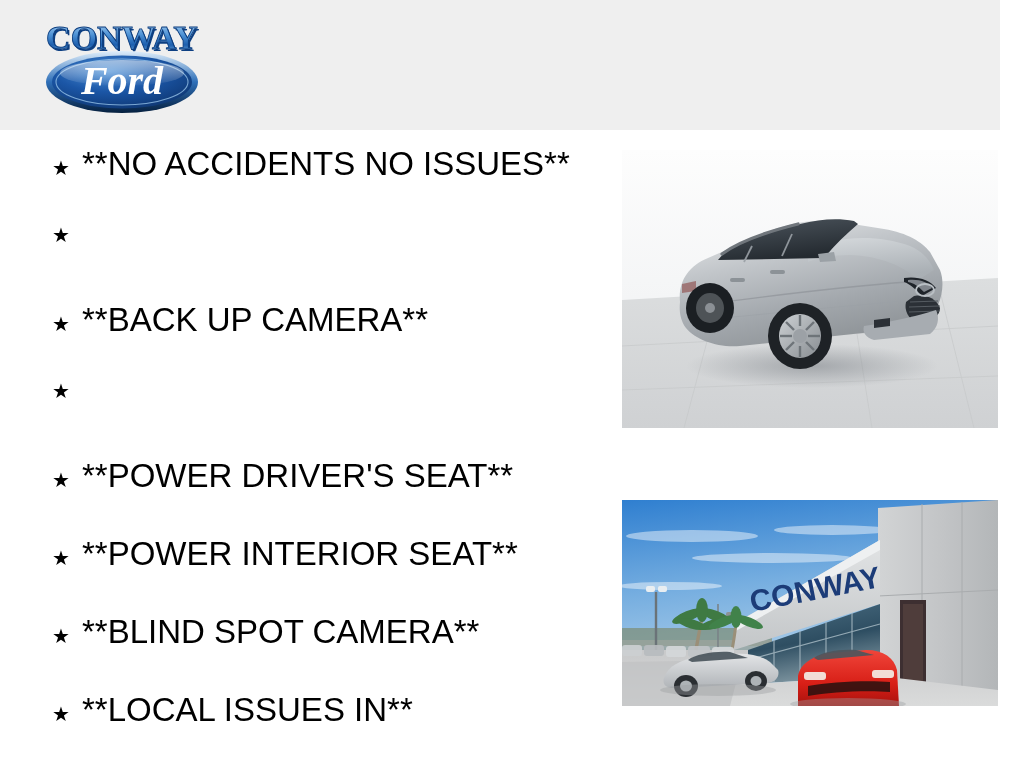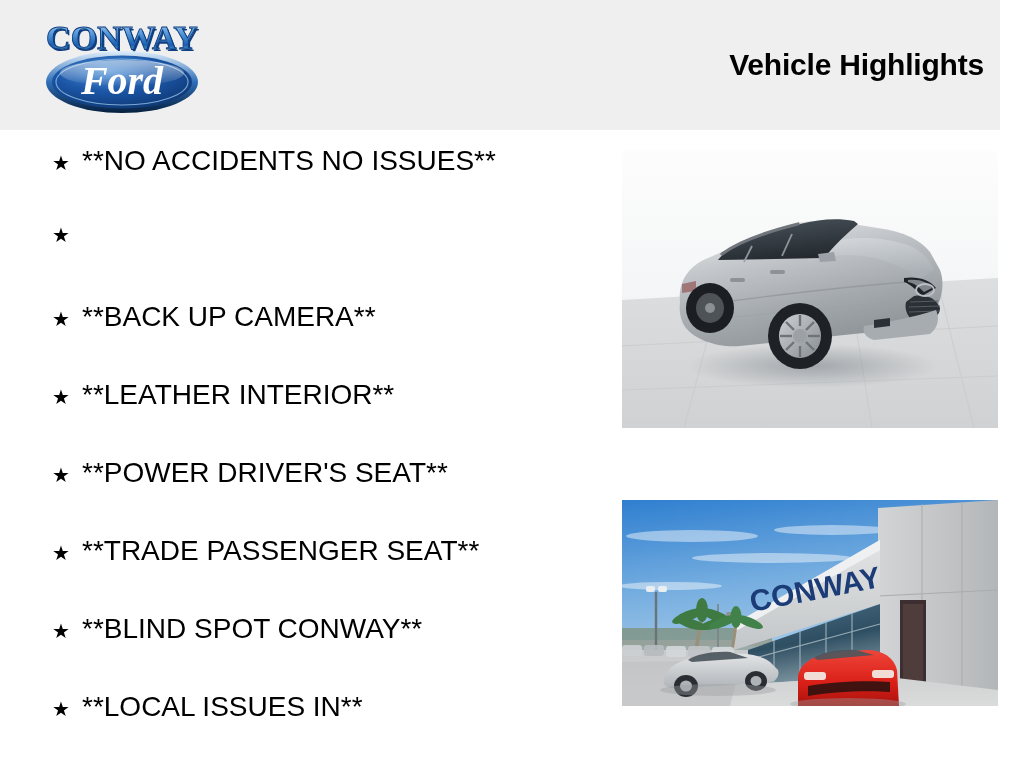--- a/index.html
+++ b/index.html
@@ -69,21 +69,21 @@
 
   .bullet-star {
     font-size: 20px;
     line-height: 1;
     color: #000000;
     width: 30px;
     flex: 0 0 auto;
   }
 
   .highlight-text {
-    font-size: 28px;
+    font-size: 33px;
     color: #000000;
     line-height: 1;
     white-space: nowrap;
   }
 
   
   .photo {
     position: absolute;
     overflow: hidden;
   }
@@ -146,50 +146,48 @@
       <g>
         <ellipse cx="100" cy="73" rx="76" ry="31" fill="url(#gOvalRim)"></ellipse>
         <ellipse cx="100" cy="73" rx="70" ry="26.5" fill="url(#gOval)"></ellipse>
         <ellipse cx="100" cy="73" rx="66" ry="23" fill="none" stroke="#9ec9ee" stroke-width="1.1" opacity="0.75"></ellipse>
         <ellipse cx="100" cy="64" rx="62" ry="13" fill="url(#gGloss)"></ellipse>
         <text x="100" y="85" text-anchor="middle" font-family="'Liberation Serif', serif" font-size="40" font-style="italic" font-weight="bold" fill="#ffffff">Ford</text>
       </g>
     </svg>
   </div>
 
-  <div class="page-title">Vehicle Highlights</div>
 </div>
 
 <ul class="highlights">
   <li class="highlight-item">
     <span class="bullet-star">★</span>
     <span class="highlight-text">**NO ACCIDENTS NO ISSUES**</span>
   </li>
   <li class="highlight-item">
     <span class="bullet-star">★</span>
   </li>
   <li class="highlight-item">
     <span class="bullet-star">★</span>
     <span class="highlight-text">**BACK UP CAMERA**</span>
   </li>
   <li class="highlight-item">
     <span class="bullet-star">★</span>
-    <span class="highlight-text">**LEATHER INTERIOR**</span>
   </li>
   <li class="highlight-item">
     <span class="bullet-star">★</span>
     <span class="highlight-text">**POWER DRIVER'S SEAT**</span>
   </li>
   <li class="highlight-item">
     <span class="bullet-star">★</span>
-    <span class="highlight-text">**TRADE PASSENGER SEAT**</span>
-  </li>
-  <li class="highlight-item">
-    <span class="bullet-star">★</span>
-    <span class="highlight-text">**BLIND SPOT CONWAY**</span>
+    <span class="highlight-text">**POWER INTERIOR SEAT**</span>
+  </li>
+  <li class="highlight-item">
+    <span class="bullet-star">★</span>
+    <span class="highlight-text">**BLIND SPOT CAMERA**</span>
   </li>
   <li class="highlight-item">
     <span class="bullet-star">★</span>
     <span class="highlight-text">**LOCAL ISSUES IN**</span>
   </li>
 </ul>
 
 <div class="photo photo-vehicle">
   <svg viewBox="0 0 376 278" xmlns="http://www.w3.org/2000/svg" aria-hidden="true">
     <defs>

